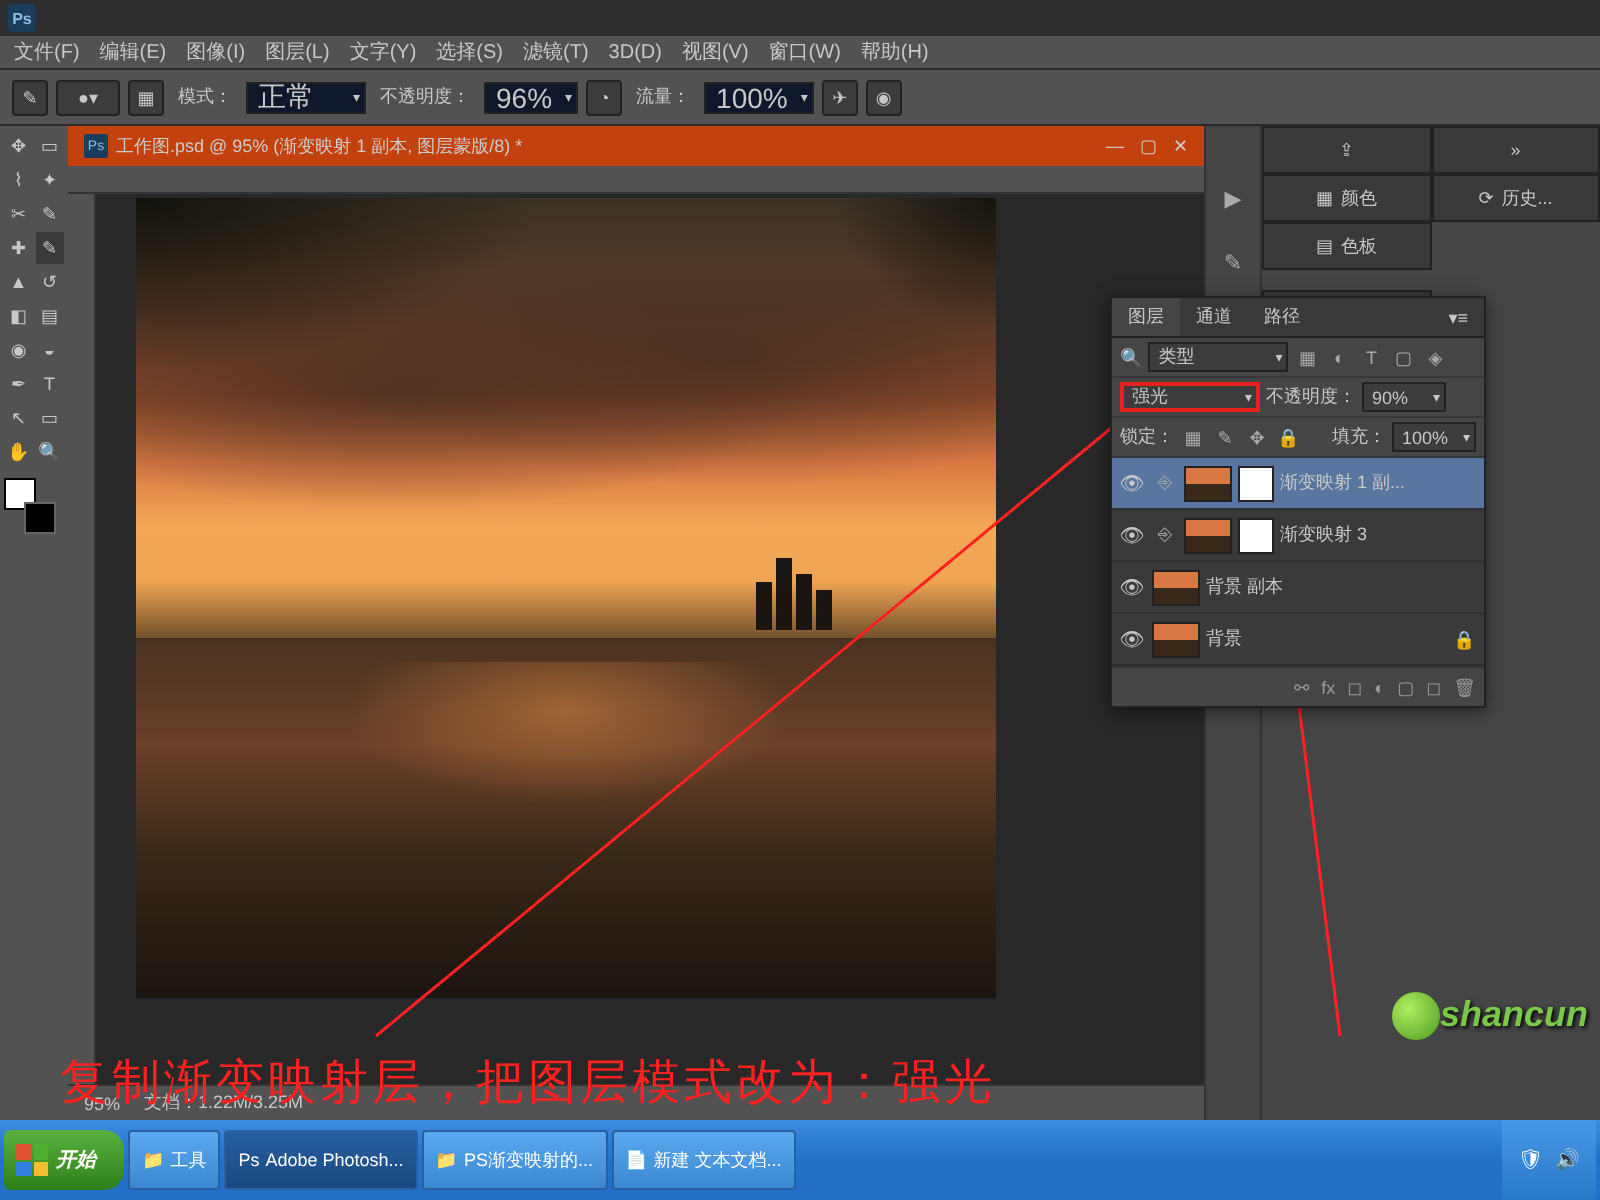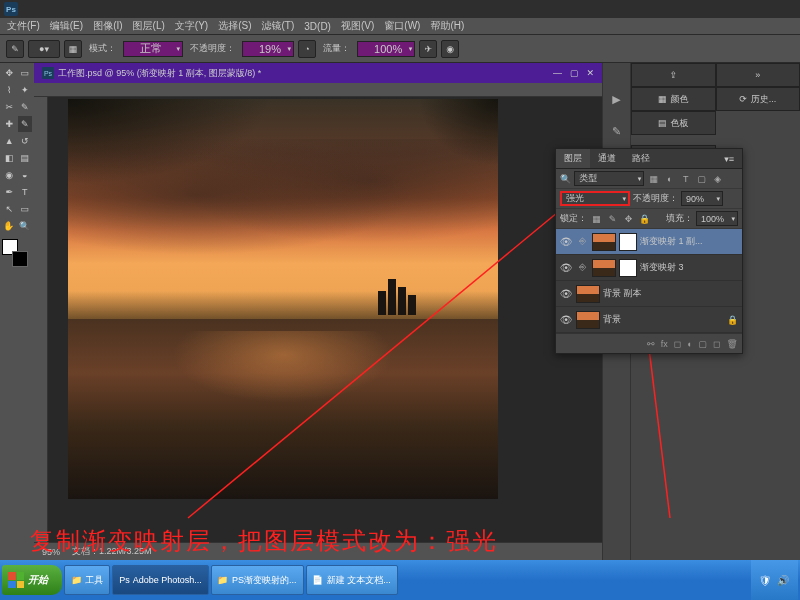--- a/index.html
+++ b/index.html
@@ -6,32 +6,32 @@
 html,body{width:800px;height:600px;overflow:hidden;background:#000}
 .app{width:800px;height:560px;background:#393939;color:#c8c8c8;font-size:10px;position:relative}
 .titlebar{height:18px;background:#2e2e2e;display:flex;align-items:center;padding:0 4px}
 .titlebar .ps{width:14px;height:14px;background:#1a3d5c;color:#8cbfe0;font-weight:bold;font-size:8px;display:flex;align-items:center;justify-content:center;border-radius:2px}
 .titlebar .watermark{margin-left:auto;color:#888;font-size:9px;letter-spacing:1px}
 .menubar{height:17px;background:#525252;display:flex;align-items:center;padding:0 2px;border-bottom:1px solid #2a2a2a}
 .menubar span{padding:0 5px;font-size:10px;cursor:default}
 .optbar{height:28px;background:#525252;display:flex;align-items:center;padding:0 6px;gap:4px;border-bottom:1px solid #2a2a2a}
 .optbar .tool-i{width:18px;height:18px;background:#3c3c3c;border:1px solid #222;border-radius:2px;display:flex;align-items:center;justify-content:center;font-size:9px}
 .optbar .lbl{font-size:9px;margin:0 3px}
-.optbar .dd{height:16px;background:#701a75;border:1px solid #222;padding:0 12px 0 16px;font-size:11px;display:flex;align-items:center;position:relative;min-width:60px}
+.optbar .dd{height:16px;background:#0f172a;border:1px solid #222;padding:0 12px 0 5px;font-size:14px;display:flex;align-items:center;position:relative;min-width:60px}
 .optbar .dd::after{content:"▾";position:absolute;right:2px;font-size:7px}
 .workspace{display:flex;height:497px}
 .toolbar{width:34px;background:#525252;padding:2px;display:flex;flex-direction:column;gap:1px}
 .tool-row{display:flex;gap:1px}
 .tool-b{width:15px;height:16px;background:#525252;display:flex;align-items:center;justify-content:center;font-size:9px;cursor:pointer}
 .tool-b.sel{background:#3a3a3a}
 .swatches{margin-top:4px;position:relative;width:28px;height:28px}
 .swatches .fg{width:16px;height:16px;background:#fff;border:1px solid #000;position:absolute;top:0;left:0}
 .swatches .bg{width:16px;height:16px;background:#000;border:1px solid #666;position:absolute;bottom:0;right:2px}
 .canvas-area{flex:1;background:#282828;position:relative;overflow:hidden}
-.doc-tab{height:20px;background:#4c1d95;display:flex;align-items:center;padding:0 8px;font-size:9px;color:#ccc}
+.doc-tab{height:20px;background:#c2410c;display:flex;align-items:center;padding:0 8px;font-size:9px;color:#ccc}
 .doc-tab .ps2{width:12px;height:12px;background:#1a3d5c;color:#8cbfe0;font-size:7px;display:flex;align-items:center;justify-content:center;margin-right:4px;border-radius:1px}
 .doc-tab .winbtns{margin-left:auto;display:flex;gap:8px;font-size:9px}
 .rulers{position:absolute;top:20px;left:0;right:0;height:14px;background:#525252;border-bottom:1px solid #333;font-size:7px;color:#999}
 .ruler-v{position:absolute;top:34px;left:0;bottom:18px;width:14px;background:#525252;border-right:1px solid #333}
 .canvas{position:absolute;top:34px;left:14px;right:0;bottom:18px;background:#282828;display:flex;align-items:flex-start;justify-content:flex-start}
 .image{width:430px;height:400px;margin-left:20px;margin-top:2px;position:relative;overflow:hidden}
 .sky{position:absolute;top:0;left:0;right:0;height:55%;background:linear-gradient(to bottom,#3a3226 0%,#5a3a28 25%,#8c4a2a 45%,#d87843 60%,#f4a857 75%,#e8a050 100%)}
 .clouds{position:absolute;top:10%;left:0;right:0;height:35%;background:radial-gradient(ellipse at 30% 40%,rgba(60,40,30,0.7) 0%,transparent 50%),radial-gradient(ellipse at 70% 30%,rgba(50,35,28,0.6) 0%,transparent 45%)}
 .branches{position:absolute;top:0;left:0;width:55%;height:25%;background:radial-gradient(ellipse at 0% 0%,rgba(15,15,10,0.9) 0%,transparent 60%)}
 .branches2{position:absolute;top:0;right:0;width:20%;height:18%;background:radial-gradient(ellipse at 100% 0%,rgba(15,15,10,0.85) 0%,transparent 65%)}
@@ -103,21 +103,21 @@
     <span>帮助(H)</span>
   </div>
 
   <div class="optbar">
     <div class="tool-i">✎</div>
     <div class="tool-i" style="width:32px">●▾</div>
     <div class="tool-i">▦</div>
     <span class="lbl">模式：</span>
     <div class="dd">正常</div>
     <span class="lbl">不透明度：</span>
-    <div class="dd" style="min-width:40px">19%</div>
+    <div class="dd" style="min-width:40px">96%</div>
     <div class="tool-i">◔</div>
     <span class="lbl">流量：</span>
     <div class="dd" style="min-width:44px">100%</div>
     <div class="tool-i">✈</div>
     <div class="tool-i">◉</div>
   </div>
 
   <div class="workspace">
     <div class="toolbar">
       <div class="tool-row">
@@ -308,20 +308,21 @@
       <span>🗑</span>
     </div>
   </div>
 
   <svg class="lines">
     <line x1="575" y1="198" x2="188" y2="518" stroke="#ff2020" stroke-width="1.5"></line>
     <line x1="630" y1="195" x2="670" y2="518" stroke="#ff2020" stroke-width="1.5"></line>
   </svg>
 
   <div class="annotation">复制渐变映射层，把图层模式改为：强光</div>
+  <div class="shancun"><span class="dot"></span><span>shancun</span></div>
 </div>
 
 <div class="taskbar">
   <div class="start">
     <div class="logo">
         <div></div>
         <div></div>
         <div></div>
         <div></div>
       </div>

